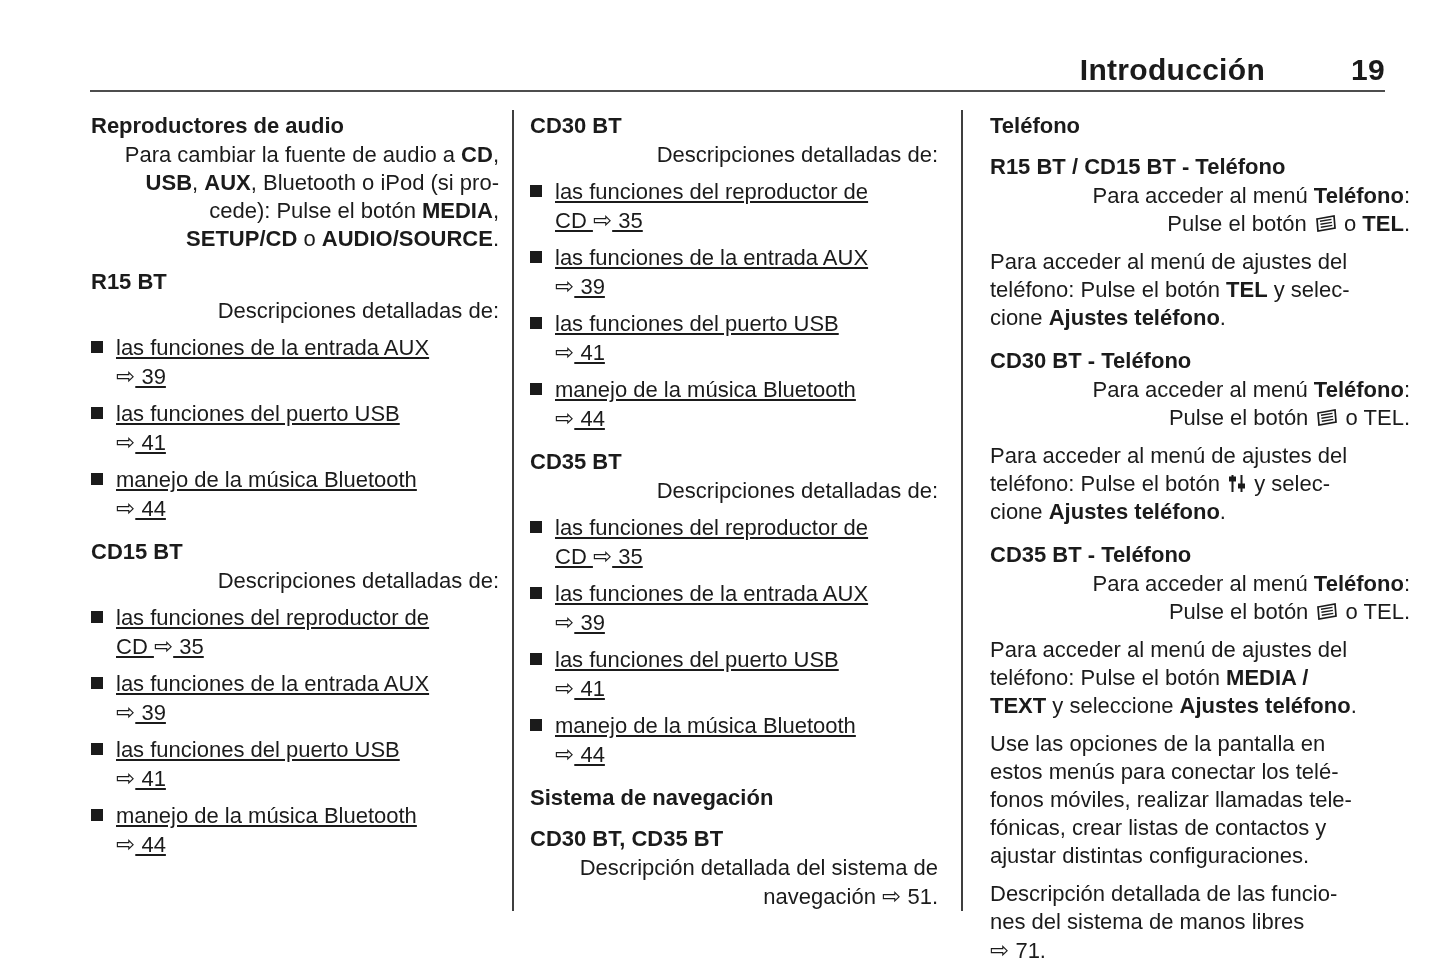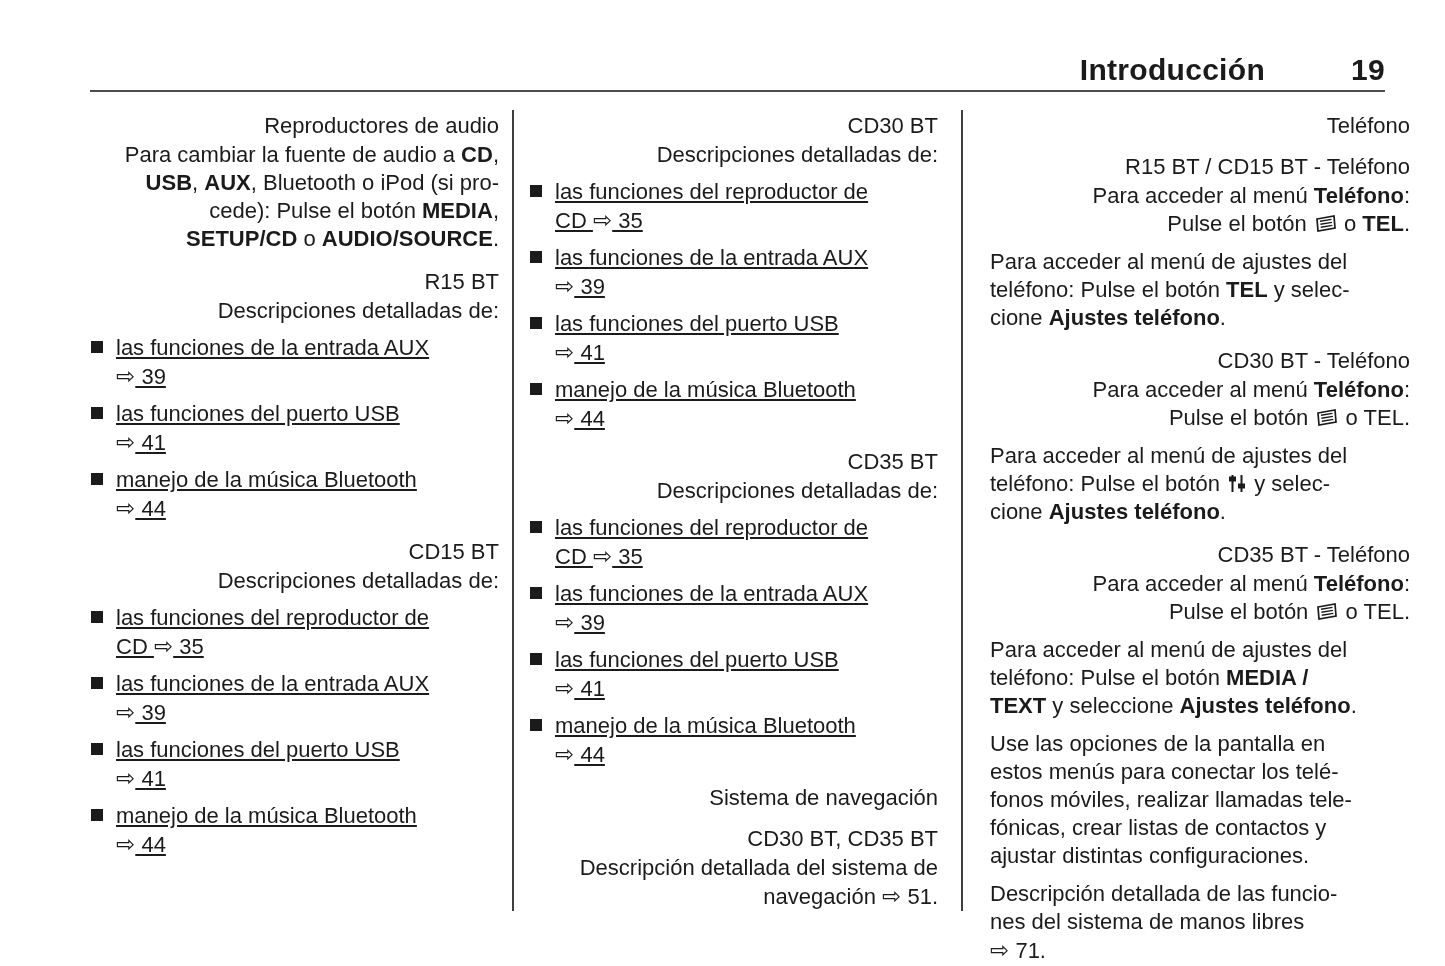--- a/index.html
+++ b/index.html
@@ -50,23 +50,22 @@
     position: absolute;
     top: 112px;
     font-size: 22px;
     line-height: 28px;
   }
   .col-1 { left: 91px;  width: 408px; }
   .col-2 { left: 530px; width: 408px; }
   .col-3 { left: 990px; width: 420px; }
 
   .heading {
-    font-weight: normal;
+    font-weight: bold;
     margin-top: 15px;
-    text-align: right;
   }
   .col > .heading:first-child { margin-top: 0; }
   .heading + .heading { margin-top: 13px; }
 
   .para {
     margin: 10px 0 0 0;
   }
   .heading + .para { margin-top: 1px; text-align: right; }
 
   .bullets {

